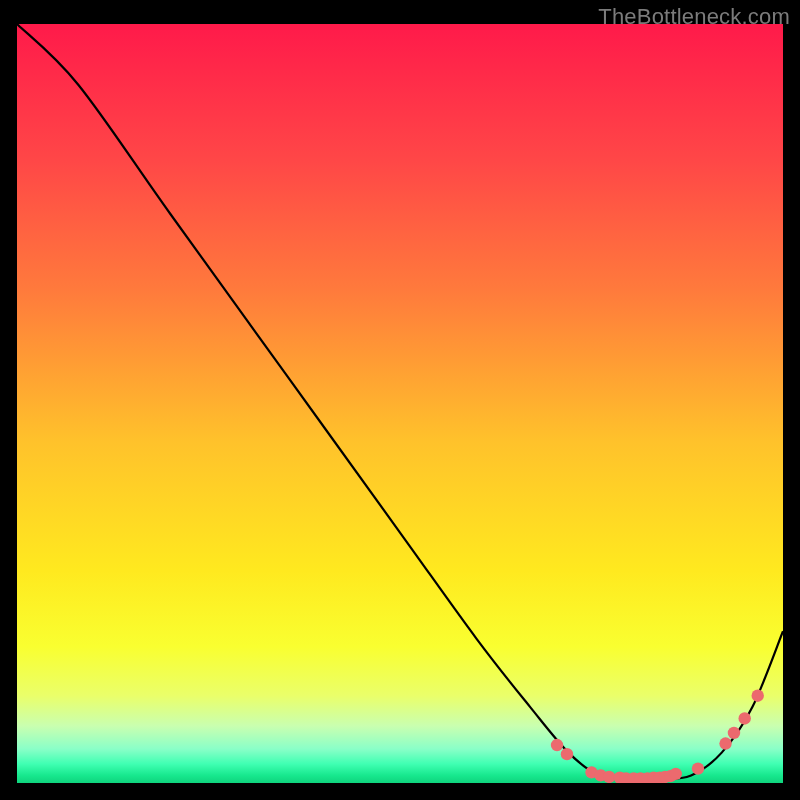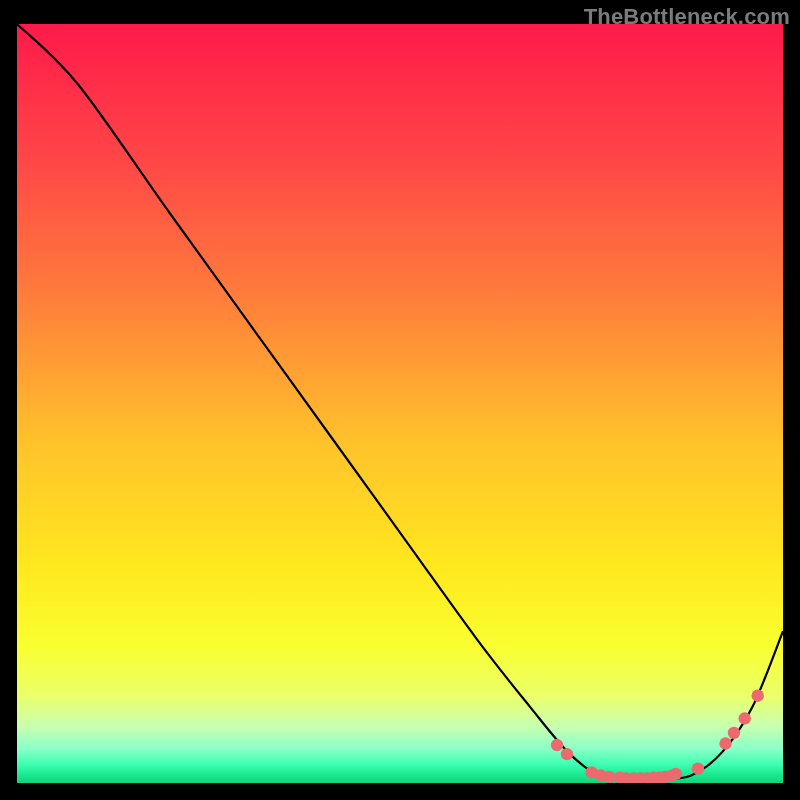--- a/index.html
+++ b/index.html
@@ -16,21 +16,21 @@
     width: 800px;
     height: 800px;
     background: #000;
   }
   .watermark {
     position: absolute;
     top: 4px;
     right: 10px;
     color: #7b7b7b;
     font-size: 22px;
-    font-weight: 700;
+    font-weight: 400;
     letter-spacing: 0.2px;
     z-index: 20;
   }
   .plot {
     position: absolute;
     left: 17px;
     top: 24px;
     width: 766px;
     height: 759px;
   }

